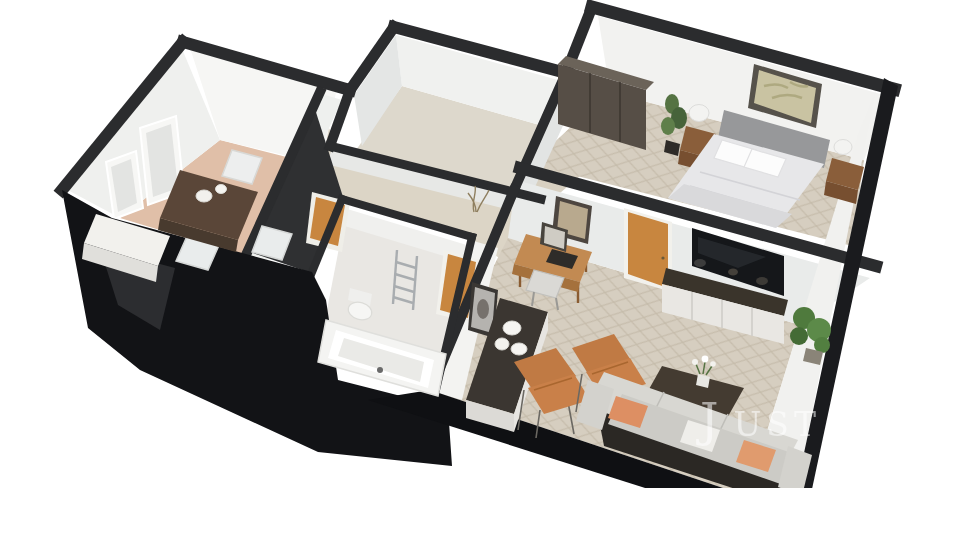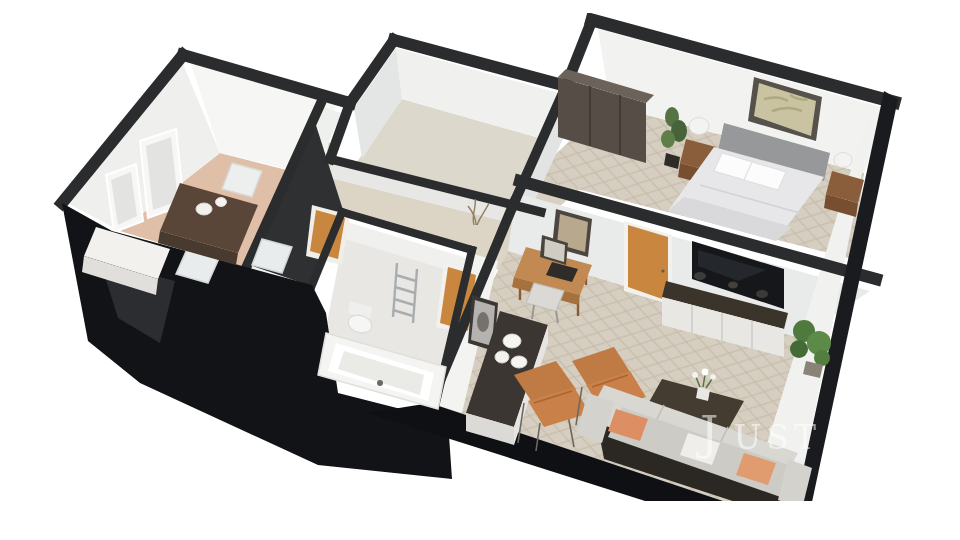--- a/index.html
+++ b/index.html
@@ -1,17 +1,17 @@
 <!DOCTYPE html>
 <html><head>
 <meta charset="utf-8">
 <style>
   html,body{margin:0;padding:0;background:#ffffff;}
   .stage{width:960px;height:488px;position:relative;background:#ffffff;overflow:hidden;
-         font-family:"DejaVu Serif", serif;margin-top:13px;}
+         font-family:"DejaVu Serif", serif;}
   svg{display:block;}
   .cap{stroke:#2b2c2e;fill:none;stroke-linecap:square;}
   .watermark-text{fill:#ffffff;fill-opacity:.55;letter-spacing:5px;}
 </style>
 </head>
 <body>
 
 <div class="stage">
 <svg width="960" height="540" viewBox="0 0 960 540">
   <defs>

